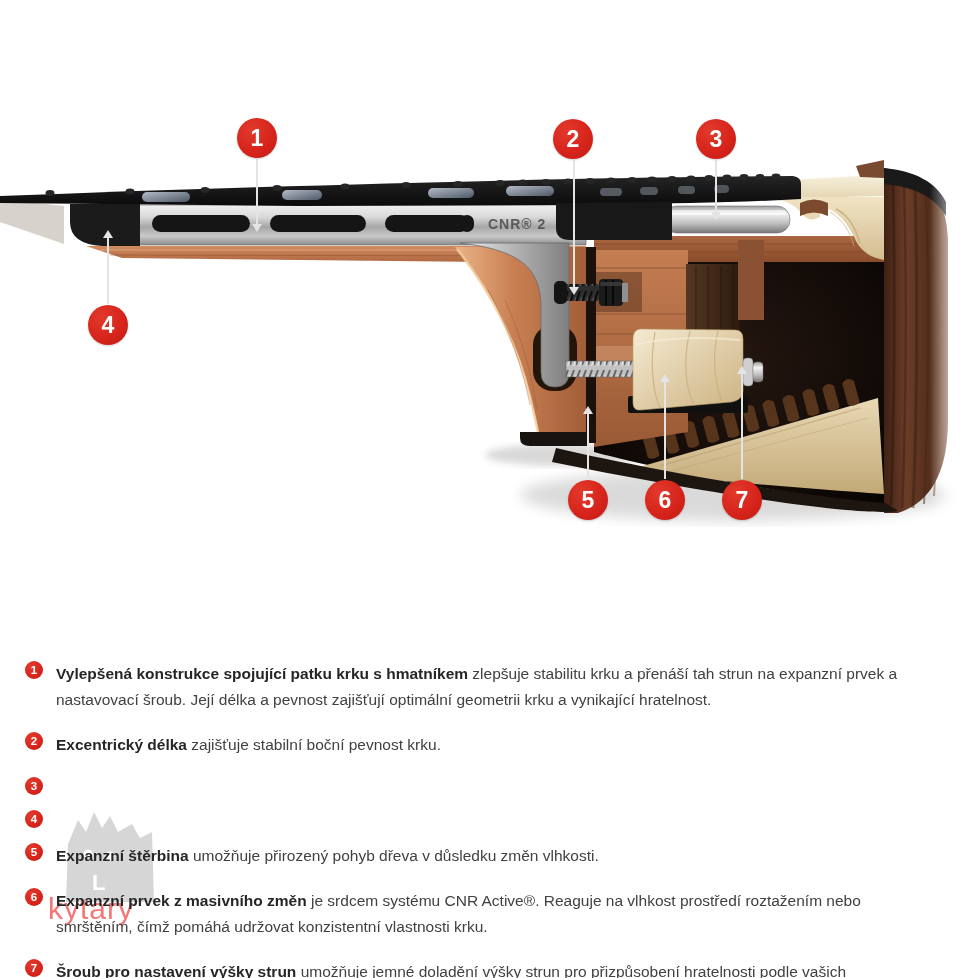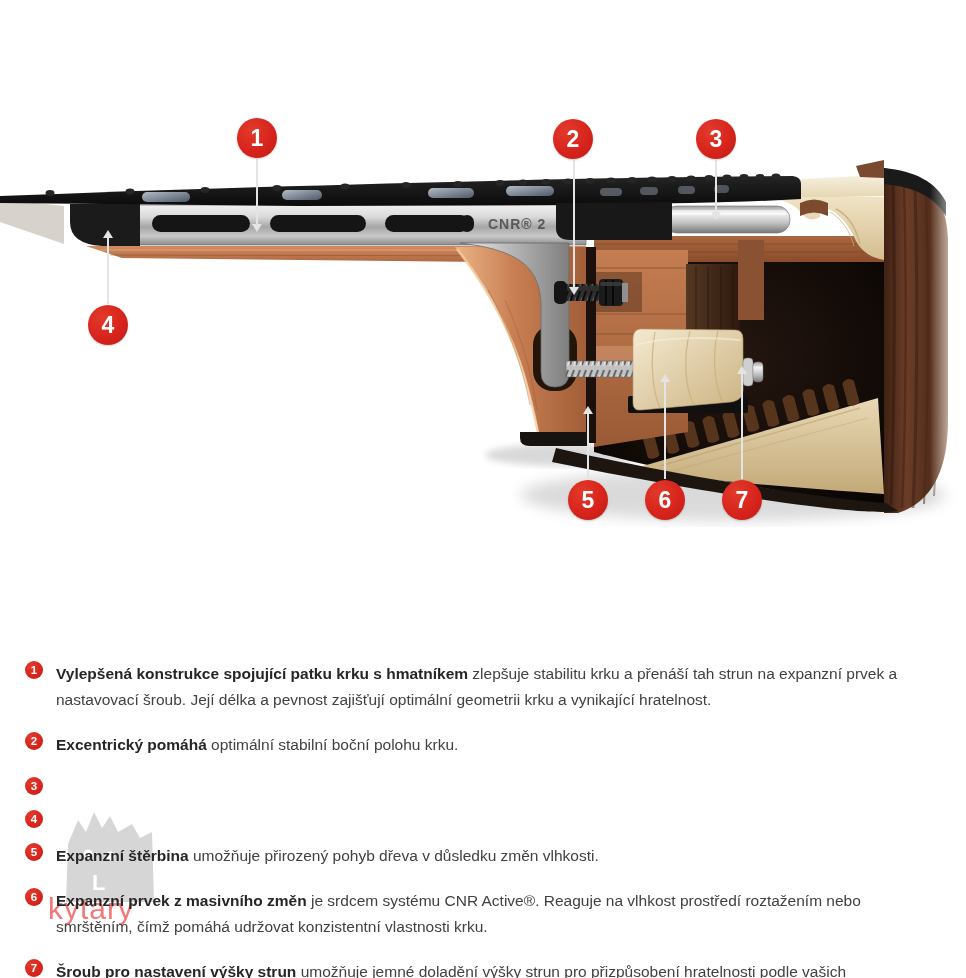--- a/index.html
+++ b/index.html
@@ -321,21 +321,21 @@
     <div class="wm-word">kytary</div>
   </div>
 
   <div class="legend">
     <div class="lg-item">
       <span class="lg-badge">1</span>
       <p class="lg-text"><strong>Vylepšená konstrukce spojující patku krku s hmatníkem</strong> <span>zlepšuje stabilitu krku a přenáší tah strun na expanzní prvek a nastavovací šroub. Její délka a pevnost zajišťují optimální geometrii krku a vynikající hratelnost.</span></p>
     </div>
     <div class="lg-item">
       <span class="lg-badge">2</span>
-      <p class="lg-text"><strong>Excentrický pomáhá</strong> <span>optimální stabilní boční polohu krku.</span></p>
+      <p class="lg-text"><strong>Excentrický délka</strong> <span>zajišťuje stabilní boční pevnost krku.</span></p>
     </div>
     <div class="lg-item">
       <span class="lg-badge">3</span>
     </div>
     <div class="lg-item">
       <span class="lg-badge">4</span>
     </div>
     <div class="lg-item">
       <span class="lg-badge">5</span>
       <p class="lg-text"><strong>Expanzní štěrbina</strong> <span>umožňuje přirozený pohyb dřeva v důsledku změn vlhkosti.</span></p>

